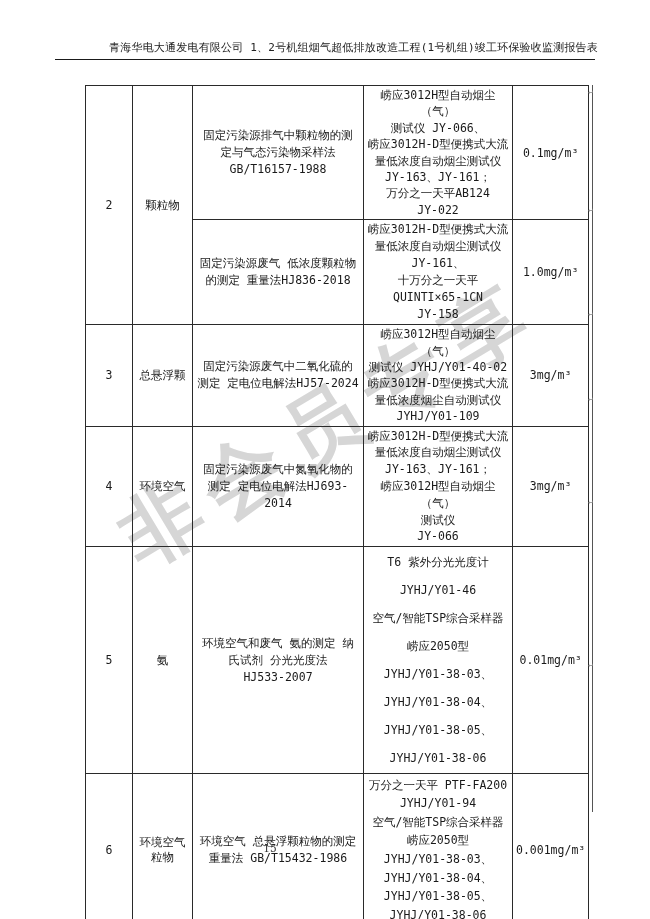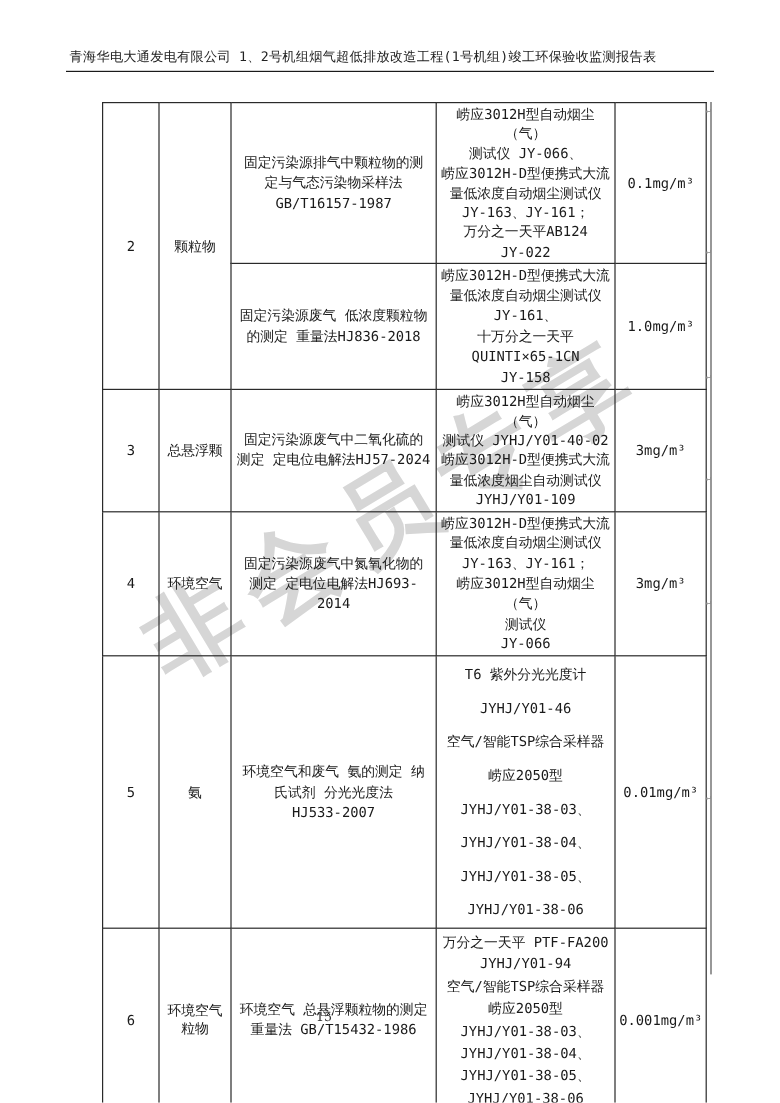--- a/index.html
+++ b/index.html
@@ -8,20 +8,21 @@
     width:650px;height:919px;
     background:#fff;
     overflow:hidden;
     font-family:"DejaVu Sans Mono","DejaVu Sans",monospace;
     color:#1a1a1a;
   }
   .doc-header{
     position:absolute;left:58px;top:40px;width:540px;
     font-size:11px;letter-spacing:0.2px;white-space:nowrap;
     color:#222;
+    text-align:right;
   }
   .header-rule{
     position:absolute;left:55px;top:59px;width:540px;height:0;
     border-top:1.6px solid #1a1a1a;
   }
   .watermark{
     position:absolute;left:128px;top:492px;
     transform:rotate(-31deg);
     transform-origin:0 50%;
     font-size:80px;letter-spacing:14px;white-space:nowrap;
@@ -84,21 +85,21 @@
         <col style="width:171px">
       <col style="width:149px">
         <col style="width:76px">
     </colgroup>
     <tbody>
       <tr class="r2a" style="height:118px">
         <td class="seq" rowspan="2">2</td>
         <td class="name" rowspan="2">颗粒物</td>
         <td class="method">固定污染源排气中颗粒物的测
 定与气态污染物采样法
-GB/T16157-1987</td>
+GB/T16157-1988</td>
         <td class="inst">崂应3012H型自动烟尘（气）
 测试仪 JY-066、
 崂应3012H-D型便携式大流
 量低浓度自动烟尘测试仪
 JY-163、JY-161；
 万分之一天平AB124
 JY-022</td>
         <td class="val">0.1mg/m³</td>
       </tr>
       <tr class="r2b" style="height:104px">

